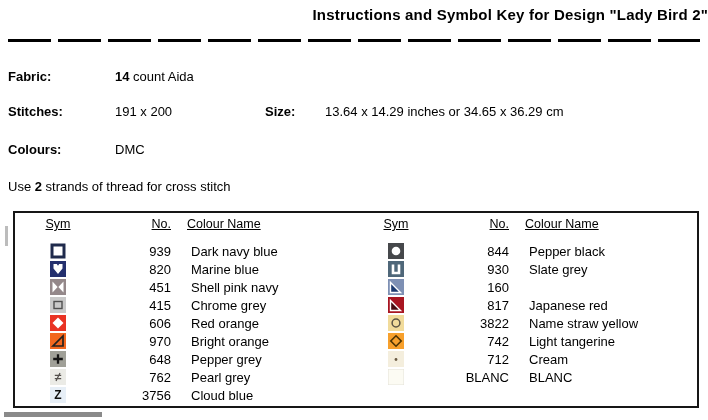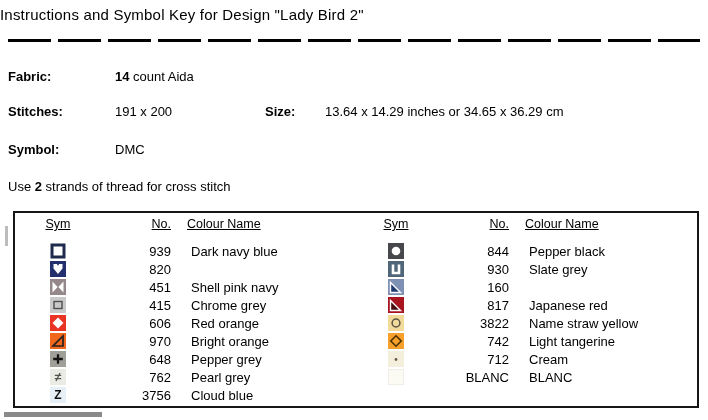--- a/index.html
+++ b/index.html
@@ -1,19 +1,19 @@
 <!DOCTYPE html>
 <html><head>
 <meta charset="utf-8">
 <style>
   html,body{margin:0;padding:0;background:#fff;}
   .page{position:relative;width:708px;height:420px;background:#ffffff;
         font-family:"Liberation Sans",sans-serif;color:#000;overflow:hidden;}
-  .title{position:absolute;top:6px;left:0;width:100%;text-align:left;
-         font-size:15px;font-weight:normal;letter-spacing:.2px;}
+  .title{position:absolute;top:6px;left:0;width:100%;text-align:right;
+         font-size:15px;font-weight:bold;letter-spacing:.2px;}
   .dash{position:absolute;top:39px;left:8px;width:692px;height:3px;
         background:repeating-linear-gradient(90deg,#000 0 43px,transparent 43px 50px);}
   .lbl{position:absolute;left:8px;font-weight:bold;font-size:13px;}
   .val{position:absolute;left:115px;font-size:13px;}
   .b{font-weight:bold;}
   .sizelbl{position:absolute;left:265px;font-weight:bold;font-size:13px;}
   .sizeval{position:absolute;left:313px;font-size:13px;margin-left:12px;}
   .strands{position:absolute;left:8px;top:179px;font-size:13px;}
   .keytable{position:absolute;left:13px;top:211px;width:686px;height:197px;
             border:2px solid #161616;box-sizing:border-box;background:#fff;}
@@ -43,21 +43,21 @@
   <div class="dash"></div>
 
   <div class="lbl" style="top:69px">Fabric:</div>
   <div class="val" style="top:69px"><span class="b">14</span><span> count Aida</span></div>
 
   <div class="lbl" style="top:104px">Stitches:</div>
   <div class="val" style="top:104px">191 x 200</div>
   <div class="sizelbl" style="top:104px">Size:</div>
   <div class="sizeval" style="top:104px">13.64 x 14.29 inches or 34.65 x 36.29 cm</div>
 
-  <div class="lbl" style="top:142px">Symbol:</div>
+  <div class="lbl" style="top:142px">Colours:</div>
   <div class="val" style="top:142px">DMC</div>
 
   <div class="strands"><span>Use </span><span class="b">2</span><span> strands of thread for cross stitch</span></div>
 
   <div class="keytable">
     <div class="key-col kc-left">
       <div class="khead">
         <span class="h-sym">Sym</span>
         <span class="h-no">No.</span>
         <span class="h-nm">Colour Name</span>
@@ -71,20 +71,21 @@
       <span class="no">939</span>
       <span class="nm">Dark navy blue</span>
     </div>
 
     <div class="krow">
       <span class="sym"><svg width="16" height="16" viewBox="0 0 16 16">
                 <rect x="0" y="0" width="16" height="16" fill="#24306e"></rect>
                 <path d="M3.5 3 L6.8 3 L8 4.8 L9.2 3 L12.5 3 L12.5 7.5 L8 13 L3.5 7.5 Z" fill="#ffffff"></path>
               </svg></span>
       <span class="no">820</span>
+      <span class="nm">Marine blue</span>
     </div>
 
     <div class="krow">
       <span class="sym"><svg width="16" height="16" viewBox="0 0 16 16">
                 <rect x="0" y="0" width="16" height="16" fill="#94888a"></rect>
                 <polygon points="2.5,2.5 2.5,13.5 7.6,8" fill="#ffffff"></polygon>
                 <polygon points="13.5,2.5 13.5,13.5 8.4,8" fill="#ffffff"></polygon>
               </svg></span>
       <span class="no">451</span>
       <span class="nm">Shell pink navy</span>

